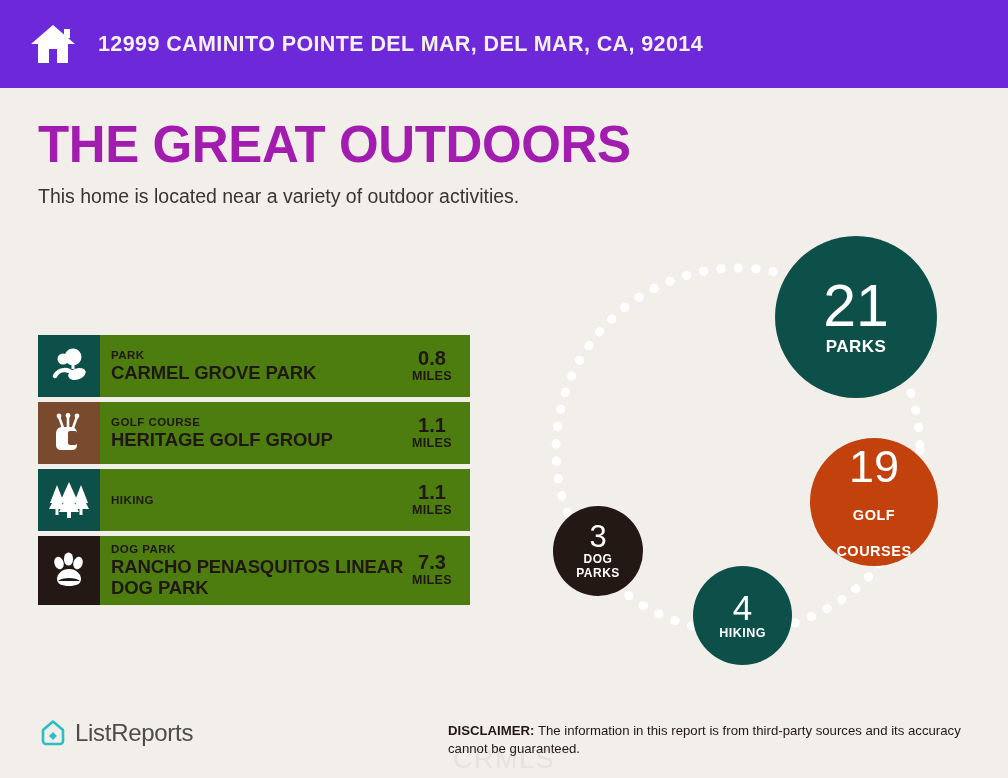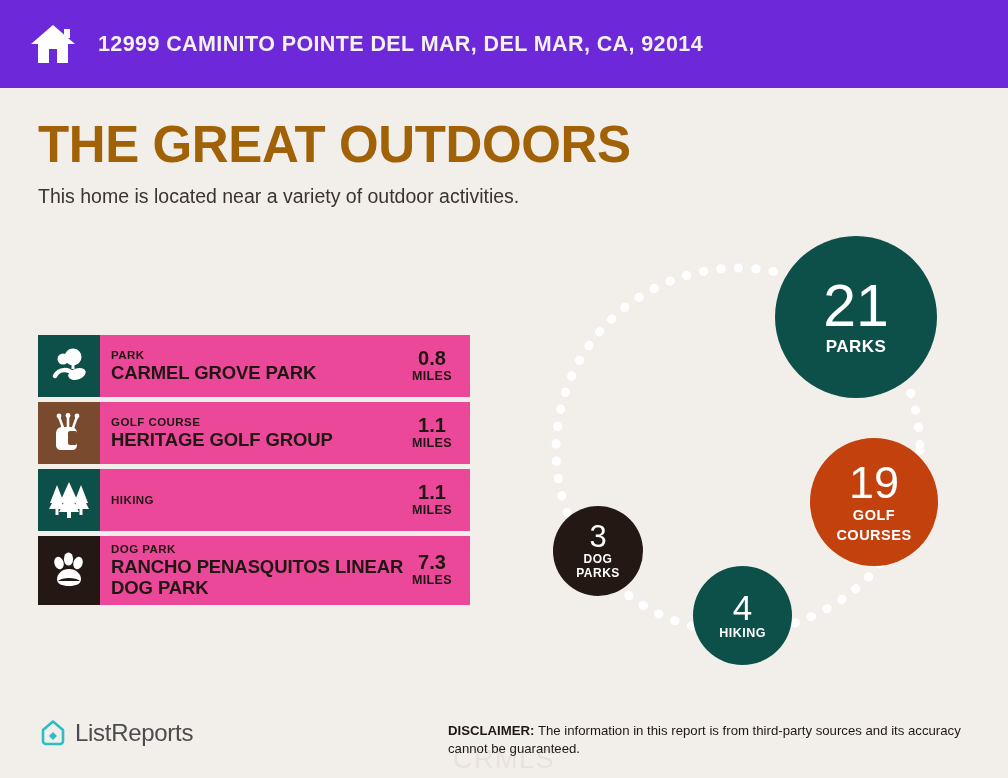--- a/index.html
+++ b/index.html
@@ -46,21 +46,21 @@
     color: #FAF7F4;
     line-height: 1.05;
     letter-spacing: 0.5px;
   }
   .badge-line1 { font-size: 27px; font-weight: 400; display: block; }
   .badge-line2 { font-size: 29px; font-weight: 700; display: block; }
 
   
   .title-block { position: absolute; left: 38px; top: 118px; }
   .main-title {
-    font-size: 51px; font-weight: 700; color: #a16207;
+    font-size: 51px; font-weight: 700; color: #a21caf;
     letter-spacing: -0.4px; line-height: 1.05;
   }
   .subtitle {
     margin-top: 13px;
     font-size: 19.5px; font-weight: 400; color: #3B332E;
   }
 
   
   .popular-head {
     position: absolute; left: 38px; top: 262px;
@@ -68,21 +68,21 @@
     letter-spacing: -0.4px;
   }
 
   
   .poi-list {
     position: absolute; left: 38px; top: 335px;
     width: 432px;
   }
   .poi-row {
     display: flex; align-items: stretch;
-    background: #ec4899;
+    background: #4d7c0f;
     margin-bottom: 5px;
     min-height: 62px;
   }
   .poi-icon {
     width: 62px; flex: 0 0 62px;
     display: flex; align-items: center; justify-content: center;
   }
   .poi-icon svg { display: block; }
   .poi-body {
     flex: 1 1 auto;
@@ -132,21 +132,21 @@
     background: #0D4F49;
   }
   .b-parks .num { font-size: 59px; }
   .b-parks .lbl { font-size: 17px; margin-top: 3px; }
 
   .b-golf {
     left: 290px; top: 210px; width: 128px; height: 128px;
     background: #c2410c;
   }
   .b-golf .num { font-size: 45px; }
-  .b-golf .lbl { font-size: 14.5px; margin-top: 4px; text-align: center; }
+  .b-golf .lbl { font-size: 14.5px; margin-top: 20px; text-align: center; }
 
   .b-hiking {
     left: 173px; top: 338px; width: 99px; height: 99px;
     background: #0D4F49;
   }
   .b-hiking .num { font-size: 35px; }
   .b-hiking .lbl { font-size: 12.5px; margin-top: 2px; }
 
   .b-dog {
     left: 33px; top: 278px; width: 90px; height: 90px;

